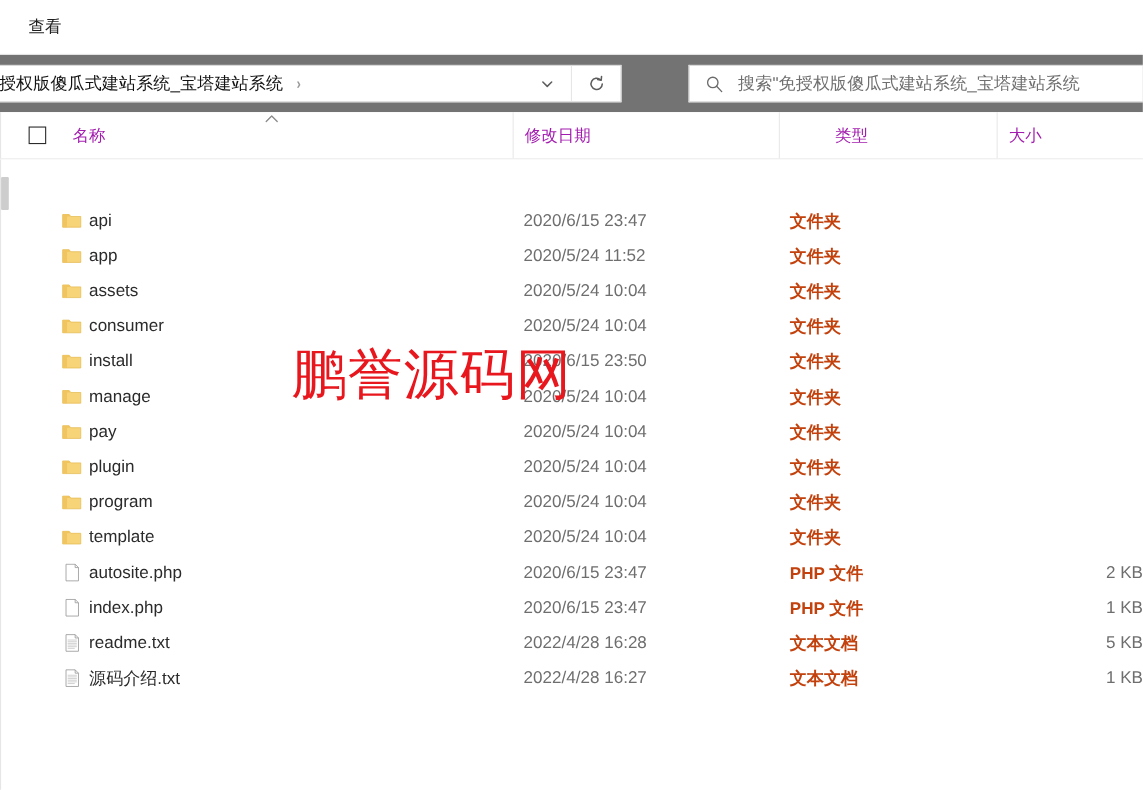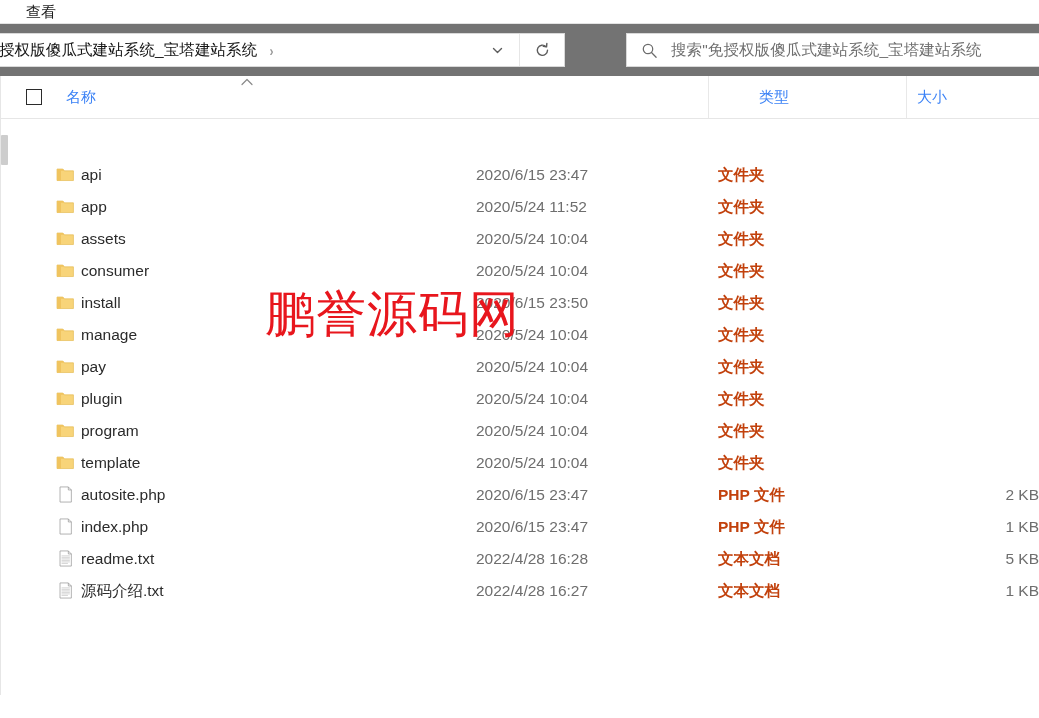--- a/index.html
+++ b/index.html
@@ -10,21 +10,21 @@
     width: 1039px;
     height: 718px;
     overflow: hidden;
     background: #ffffff;
     font-family: "Liberation Sans", "DejaVu Sans", sans-serif;
     -webkit-font-smoothing: antialiased;
   }
 
   
   .menubar {
-    height: 24px;
+    height: 50px;
     background: #ffffff;
     display: flex;
     align-items: center;
     border-bottom: 1px solid #e3e3e3;
     box-sizing: border-box;
   }
   .menu-tab {
     font-size: 15px;
     color: #1d1d1d;
     padding: 0 12px;
@@ -119,21 +119,21 @@
     background: #ffffff;
     box-sizing: border-box;
   }
   .col {
     position: absolute;
     top: 0;
     height: 42px;
     display: flex;
     align-items: center;
     font-size: 15px;
-    color: #3b82f6;
+    color: #a21caf;
     box-sizing: border-box;
   }
   .col.sep { border-left: 1px solid #e8e8e8; }
   .col-label { padding-left: 10px; }
 
   .sort-caret {
     position: absolute;
     left: 240px;
     top: 1px;
     width: 14px;
@@ -268,20 +268,23 @@
 
   <div class="hdr-check"></div>
 
   <svg class="sort-caret" viewBox="0 0 14 9">
     <path d="M2 7.5 L7 2.5 L12 7.5" fill="none" stroke="#8a8a8a" stroke-width="1.2" stroke-linecap="round" stroke-linejoin="round"></path>
   </svg>
 
   <div class="col" style="left:56px; width:420px;">
     <span class="col-label">名称</span>
   </div>
+  <div class="col sep" style="left:466px; width:252px;">
+    <span class="col-label">修改日期</span>
+  </div>
   <div class="col sep" style="left:708px; width:198px;padding-left:40px;">
     <span class="col-label">类型</span>
   </div>
   <div class="col sep" style="left:906px; width:150px;">
     <span class="col-label">大小</span>
   </div>
 </div>
 
 <div class="filelist">
   <div class="left-divider"></div>

